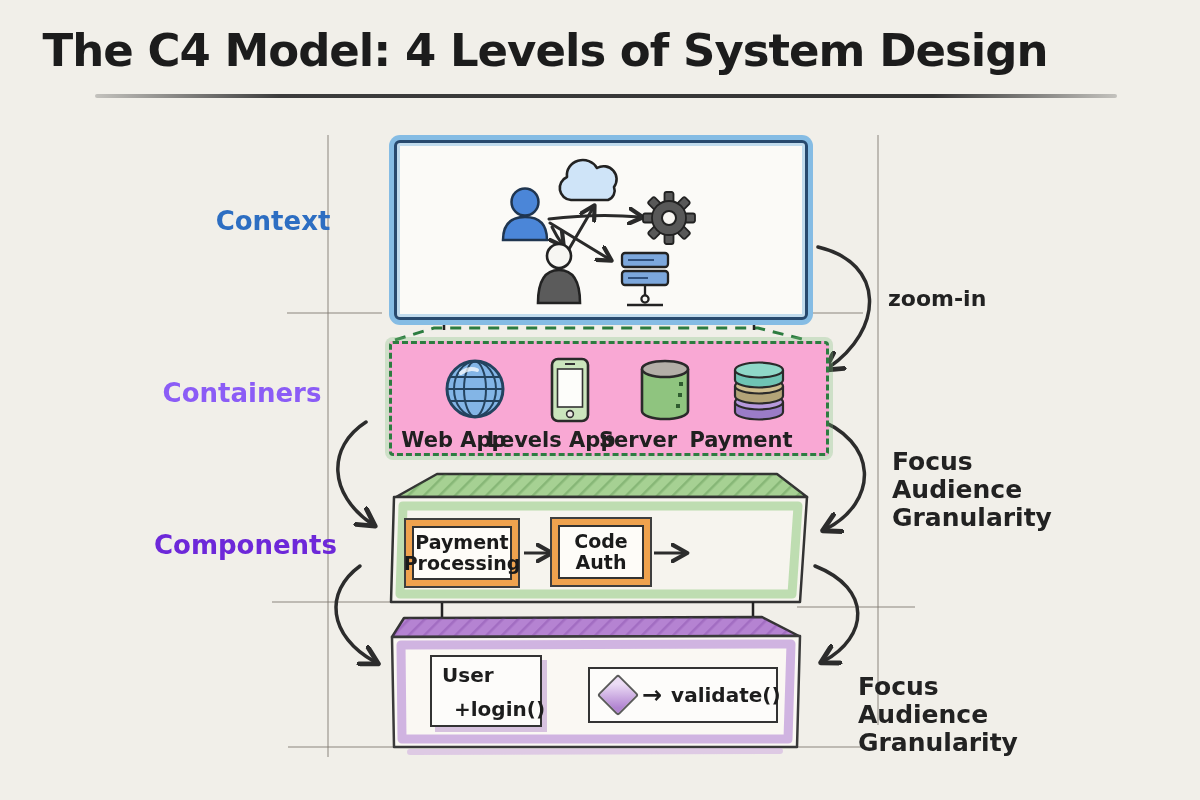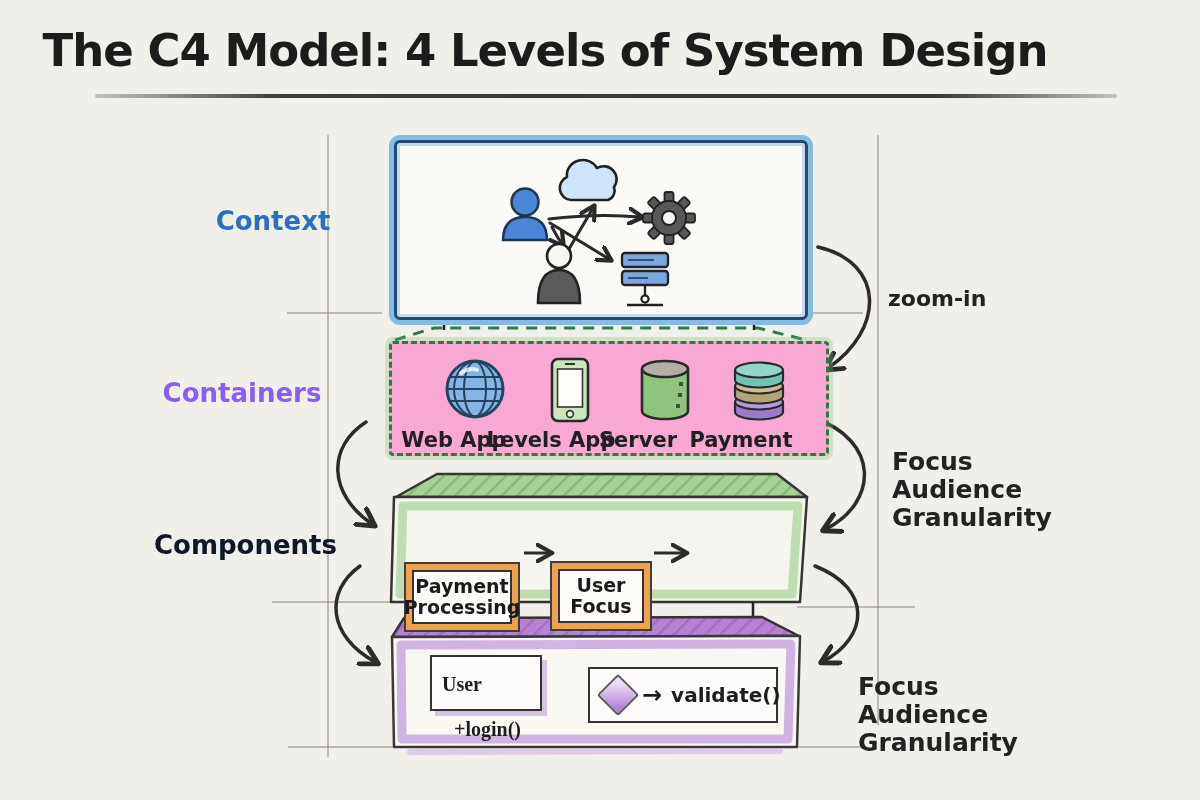--- a/index.html
+++ b/index.html
@@ -14,43 +14,43 @@
          color:#1c1c1c;letter-spacing:-1px;}
   .title-underline{left:95px;top:94px;width:1022px;height:4px;border-radius:3px;
          background:linear-gradient(90deg,rgba(60,60,60,.25),#3c3c3c 18%,#343434 82%,rgba(60,60,60,.25));}
   
   .guide{background:rgba(128,122,112,.45);z-index:0;}
   .gv{width:1.5px;}  .gh{height:1.5px;}
   
   .lvl{font-size:26px;font-weight:600;text-align:center;z-index:3;}
   .lvl-context{left:198px;top:206px;width:150px;color:#2d6ec2;}
   .lvl-containers{left:152px;top:378px;width:180px;color:#8b5cf6;}
-  .lvl-components{left:148px;top:530px;width:195px;color:#0f172a;}
+  .lvl-components{left:148px;top:530px;width:195px;color:#6d28d9;}
   .lvl-code{left:228px;top:668px;width:120px;color:#8d48b5;}
   
   .context-box{left:394px;top:140px;width:408px;height:174px;background:#fbfaf7;
     border:3px solid #27496e;border-radius:6px;
     box-shadow:0 0 0 5px #85bce4, inset 0 0 0 3px rgba(133,188,228,.5);z-index:2;}
   .context-box svg{position:absolute;left:0;top:0;}
   
   .containers-box{left:389px;top:341px;width:414px;height:109px;background:#f9a8d4;
     border:3px dashed #2c7c40;border-radius:4px;
     box-shadow:0 0 0 4px rgba(125,190,125,.30);z-index:2;padding-left:20px;}
   .cont-label{position:absolute;top:84px;font-size:21px;font-weight:600;color:#202020;
     transform:translateX(-50%);white-space:nowrap;}
   
   .comp-box{background:#fefcf8;border:2px solid #333;z-index:3;
     box-shadow:0 0 0 6px #efa24e,0 0 0 8px #3f3f3f;
     display:flex;align-items:center;justify-content:center;text-align:center;
-    font-size:19px;font-weight:600;line-height:1.12;color:#1b1b1b;margin-top:44px;}
-  
-  .class-box{left:430px;top:655px;width:112px;height:56px;background:#fdfcfa;
+    font-size:19px;font-weight:600;line-height:1.12;color:#1b1b1b;}
+  
+  .class-box{left:430px;top:655px;width:112px;height:72px;background:#fdfcfa;
     border:2.5px solid #333;box-shadow:5px 5px 0 rgba(150,95,185,.35);z-index:3;
-    font-size:20px;font-weight:600;padding:16px 0 0 10px;box-sizing:border-box;font-family:Liberation Serif, serif;}
-  .class-box .method{padding-left:12px;margin-top:22px;}
+    font-size:20px;font-weight:600;padding:6px 0 0 10px;box-sizing:border-box;}
+  .class-box .method{padding-left:12px;margin-top:10px;}
   .flow-box{left:588px;top:667px;width:190px;height:56px;background:#fdfcfa;
     border:2.5px solid #333;z-index:3;display:flex;align-items:center;gap:9px;
     padding-left:13px;box-sizing:border-box;font-size:20px;font-weight:600;}
   .diamond{width:26px;height:26px;flex:0 0 auto;
     background:linear-gradient(135deg,#ecdcf5 20%,#b184d1 85%);
     border:2px solid #5a5a5a;border-radius:3px;transform:rotate(45deg);}
   .flow-arrow{font-size:24px;font-weight:bold;line-height:1;}
   
   .anno{font-weight:600;color:#222;z-index:3;}
   .anno-zoom{left:888px;top:286px;font-size:22px;}
@@ -212,21 +212,21 @@
         <ellipse cy="-20" rx="24" ry="7.5" fill="#8fd8c8" stroke="#2a2a2a" stroke-width="2.2"></ellipse>
       </g>
     </svg>
     <div class="cont-label" style="left:62px">Web App</div>
     <div class="cont-label" style="left:159px">Levels App</div>
     <div class="cont-label" style="left:246px">Server</div>
     <div class="cont-label" style="left:349px">Payment</div>
   </div>
 
   <div class="abs comp-box" style="left:412px;top:526px;width:96px;height:50px">Payment Processing</div>
-  <div class="abs comp-box" style="left:558px;top:525px;width:82px;height:50px">User Focus</div>
+  <div class="abs comp-box" style="left:558px;top:525px;width:82px;height:50px">Code Auth</div>
 
   <div class="abs class-box">
     <div>User</div>
     <div class="method">+login()</div>
   </div>
   <div class="abs flow-box">
     <span class="diamond"></span>
     <span class="flow-arrow">→</span>
     <span>validate()</span>
   </div>

